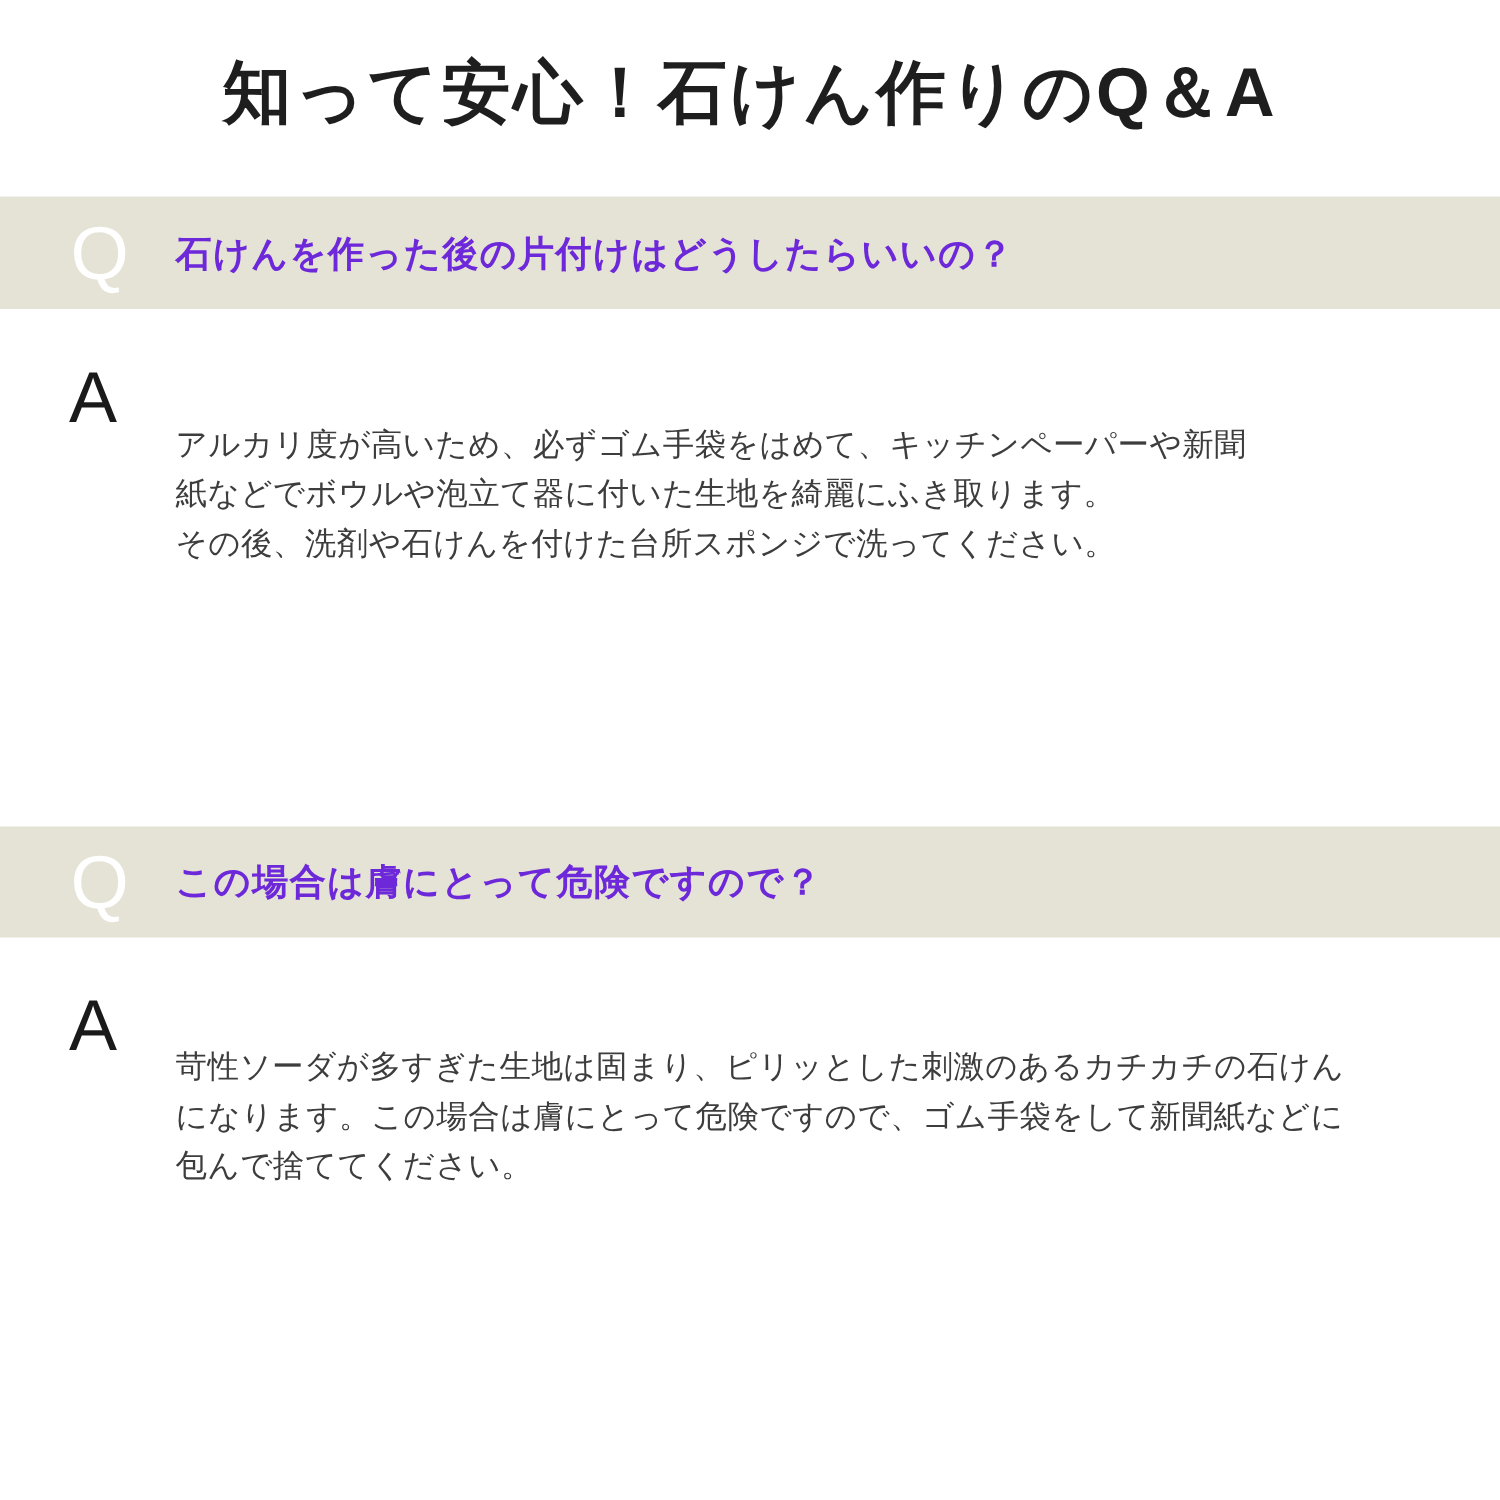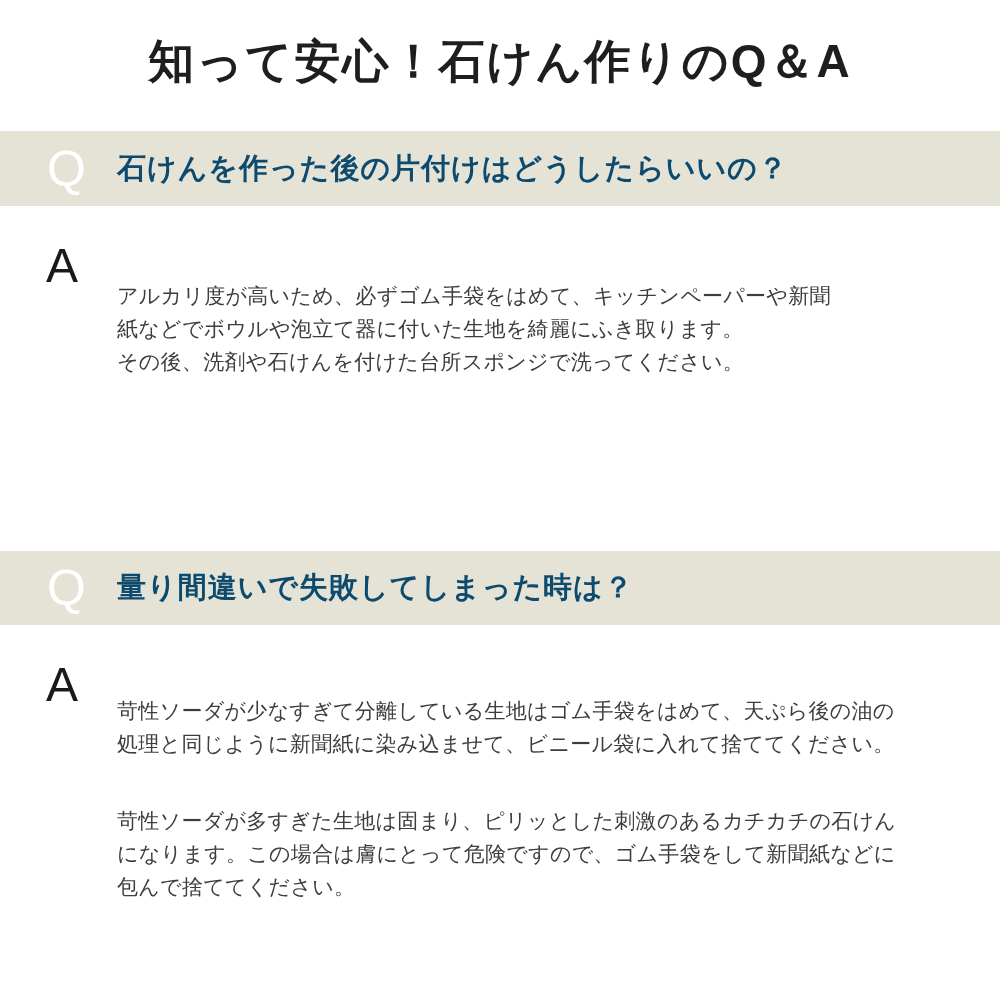--- a/index.html
+++ b/index.html
@@ -43,24 +43,24 @@
     left: 47px;
     top: 50%;
     transform: translateY(-50%);
     font-size: 50px;
     line-height: 1;
     font-weight: 400;
     color: #ffffff;
   }
   .q-text {
     margin: 0 0 0 117px;
-    font-size: 29px;
+    font-size: 24px;
     font-weight: 700;
     letter-spacing: 1px;
-    color: #0c4a6e;
+    color: #6d28d9;
   }
   .a-letter {
     position: absolute;
     left: 46px;
     font-size: 48px;
     line-height: 1;
     font-weight: 500;
     color: #1a1a1a;
   }
   .a-letter-1 { top: 242px; }
@@ -100,26 +100,24 @@
   <span class="a-letter a-letter-1">A</span>
 
   <div class="a-text a-text-1">
     <p>アルカリ度が高いため、必ずゴム手袋をはめて、キッチンペーパーや新聞
 紙などでボウルや泡立て器に付いた生地を綺麗にふき取ります。
 その後、洗剤や石けんを付けた台所スポンジで洗ってください。</p>
   </div>
 
   <div class="q-band q-band-2">
     <span class="q-letter">Q</span>
-    <h2 class="q-text">量り間違いで失敗してしまった時は？</h2>
+    <h2 class="q-text">この場合は膚にとって危険ですので？</h2>
   </div>
 
   <span class="a-letter a-letter-2">A</span>
 
   <div class="a-text a-text-2">
-    <p>苛性ソーダが少なすぎて分離している生地はゴム手袋をはめて、天ぷら後の油の
-処理と同じように新聞紙に染み込ませて、ビニール袋に入れて捨ててください。</p>
     <p>苛性ソーダが多すぎた生地は固まり、ピリッとした刺激のあるカチカチの石けん
 になります。この場合は膚にとって危険ですので、ゴム手袋をして新聞紙などに
 包んで捨ててください。</p>
   </div>
 
 </div>
 
 </body></html>

